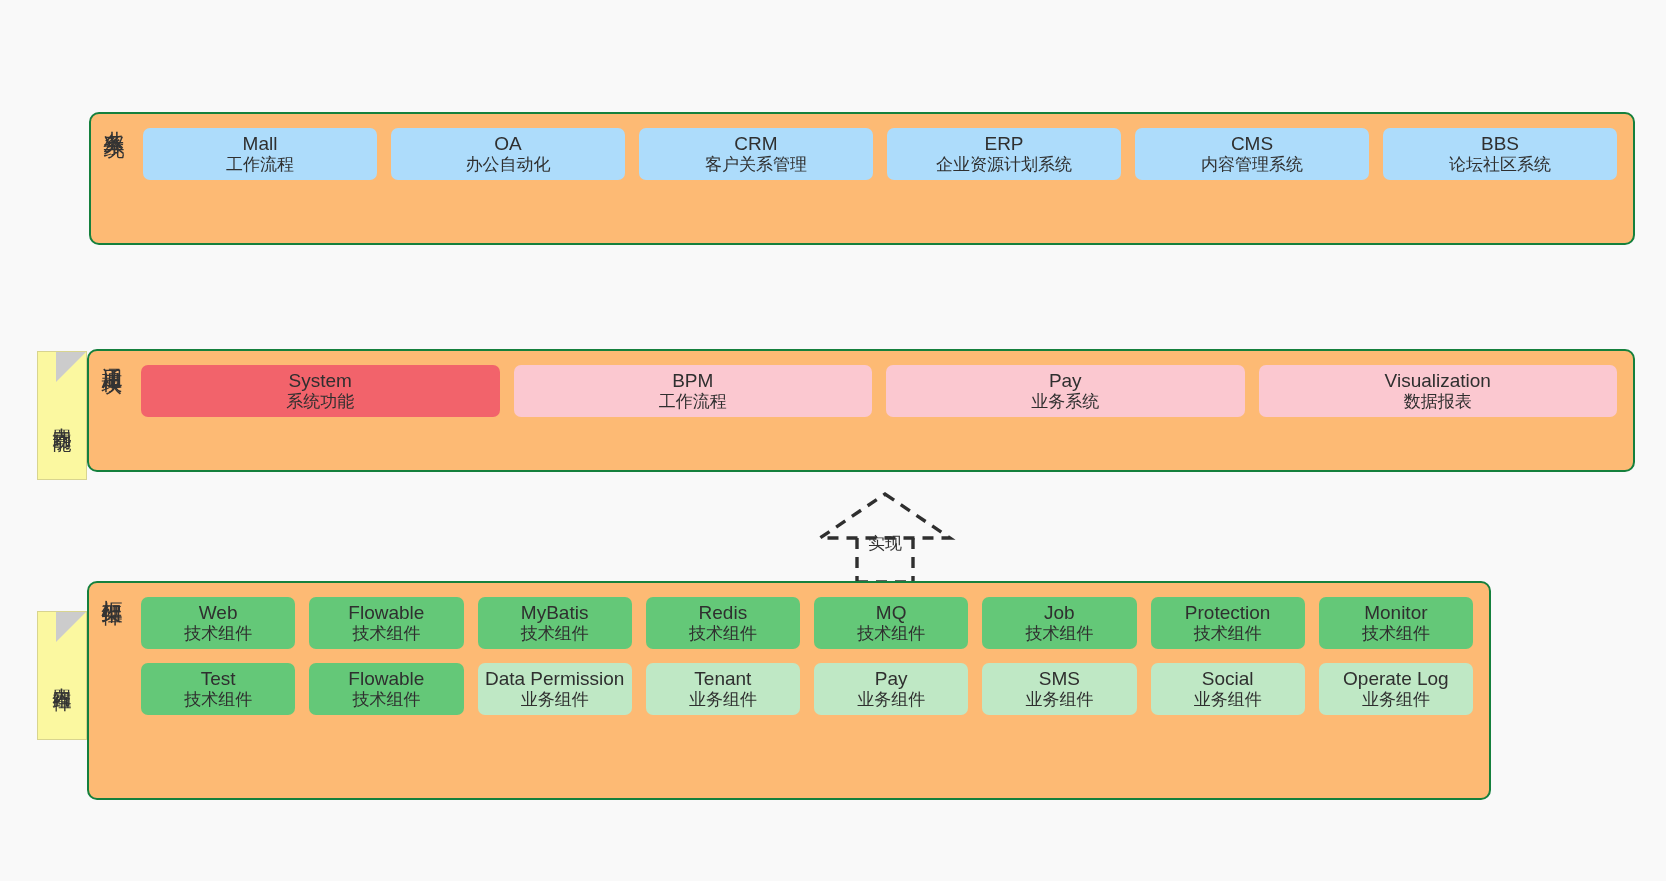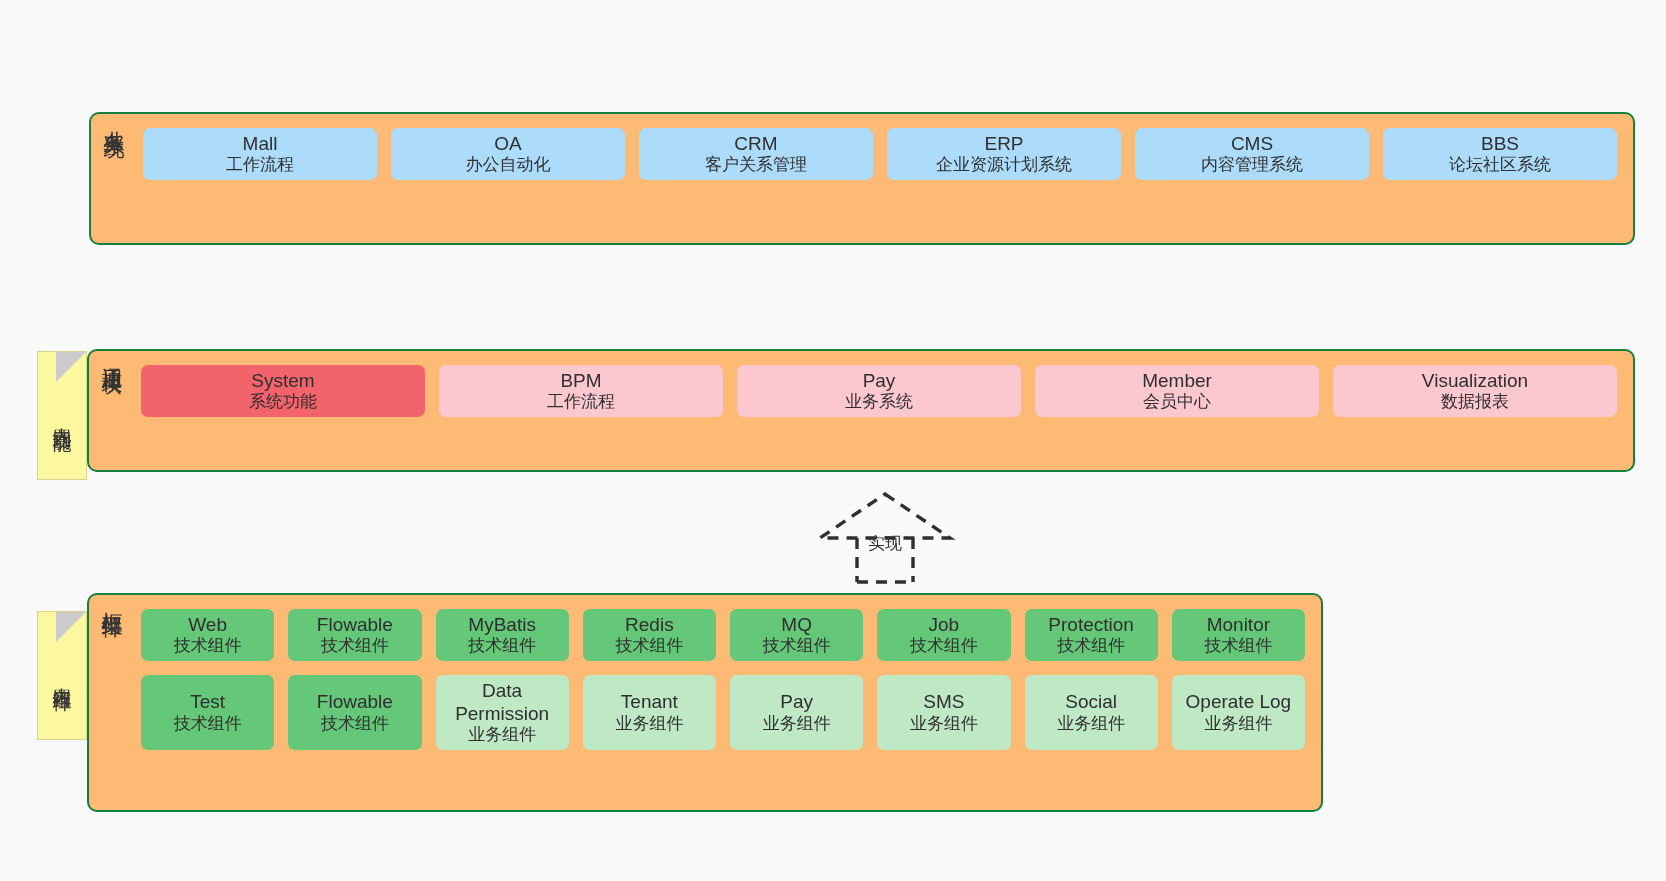--- a/index.html
+++ b/index.html
@@ -199,45 +199,41 @@
         </div>
         <div class="mod c-pink">
           <div class="mod-title">BPM</div>
           <div class="mod-sub">工作流程</div>
         </div>
         <div class="mod c-pink">
           <div class="mod-title">Pay</div>
           <div class="mod-sub">业务系统</div>
         </div>
         <div class="mod c-pink">
-          <div class="mod-title">Member</div>
-          <div class="mod-sub">会员中心</div>
-        </div>
-        <div class="mod c-pink">
           <div class="mod-title">Visualization</div>
           <div class="mod-sub">数据报表</div>
         </div>
       </div>
     </div>
   </div>
 
   <div class="arrow" style="left:800px; top:486px;">
     <svg viewBox="0 0 170 100" preserveAspectRatio="none" aria-hidden="true">
       <path d="M 85 8 L 150 52 L 20 52 Z" fill="none" stroke="#2f2f2f" stroke-width="3.4" stroke-dasharray="11,8" stroke-linecap="butt"></path>
       <path d="M 57 52 L 57 96 M 113 52 L 113 96 M 57 96 L 113 96" fill="none" stroke="#2f2f2f" stroke-width="3.4" stroke-dasharray="11,8" stroke-linecap="butt"></path>
     </svg>
     <div class="arrow-label">实现</div>
   </div>
 
   <div class="sticky" style="left:37px; top:611px; width:50px; height:129px;">
     <span class="fold"></span>
     <span>内置组件</span>
   </div>
 
-  <div class="layer" id="layer-2" style="left:87px; top:593px; width:1236px; height:219px;">
+  <div class="layer" id="layer-2" style="left:87px; top:581px; width:1404px; height:219px;">
     <div class="layer-caption">框架组件</div>
     <div class="layer-body">
 
       <div class="mod-row">
         <div class="mod c-green">
           <div class="mod-title">Web</div>
           <div class="mod-sub">技术组件</div>
         </div>
         <div class="mod c-green">
           <div class="mod-title">Flowable</div>

